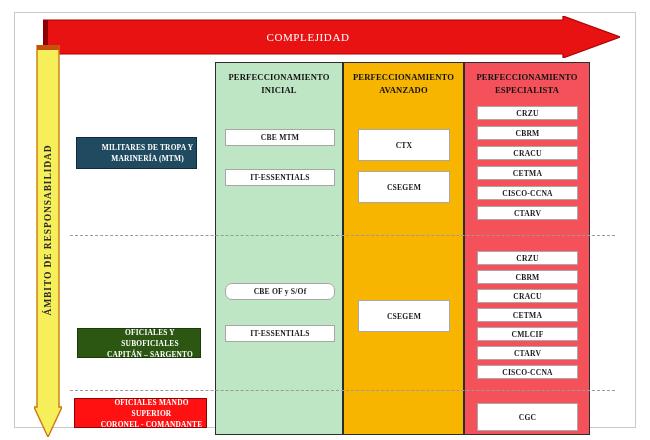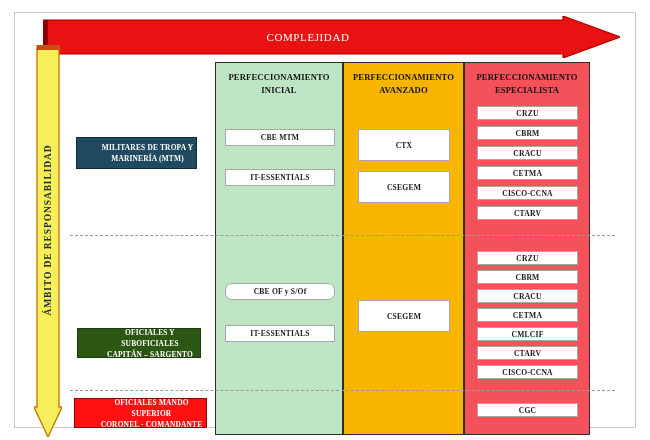--- a/index.html
+++ b/index.html
@@ -210,21 +210,21 @@
     <div class="pill pill-red" style="top:143px;">CTARV</div>
 
     <div class="pill pill-red" style="top:188px;">CRZU</div>
     <div class="pill pill-red" style="top:207px;">CBRM</div>
     <div class="pill pill-red" style="top:226px;">CRACU</div>
     <div class="pill pill-red" style="top:245px;">CETMA</div>
     <div class="pill pill-red" style="top:264px;">CMLCIF</div>
     <div class="pill pill-red" style="top:283px;">CTARV</div>
     <div class="pill pill-red" style="top:302px;">CISCO-CCNA</div>
 
-    <div class="pill pill-red" style="top:340px; height:14px;">CGC</div>
+    <div class="pill pill-red" style="top:340px; height:28px;">CGC</div>
   </div>
 
   <div class="band-sep band-sep-1"></div>
   <div class="band-sep band-sep-2"></div>
 
   <div class="role-label role-mtm">
     <div>MILITARES  DE TROPA Y</div>
     <div>MARINERÍA  (MTM)</div>
   </div>
 

